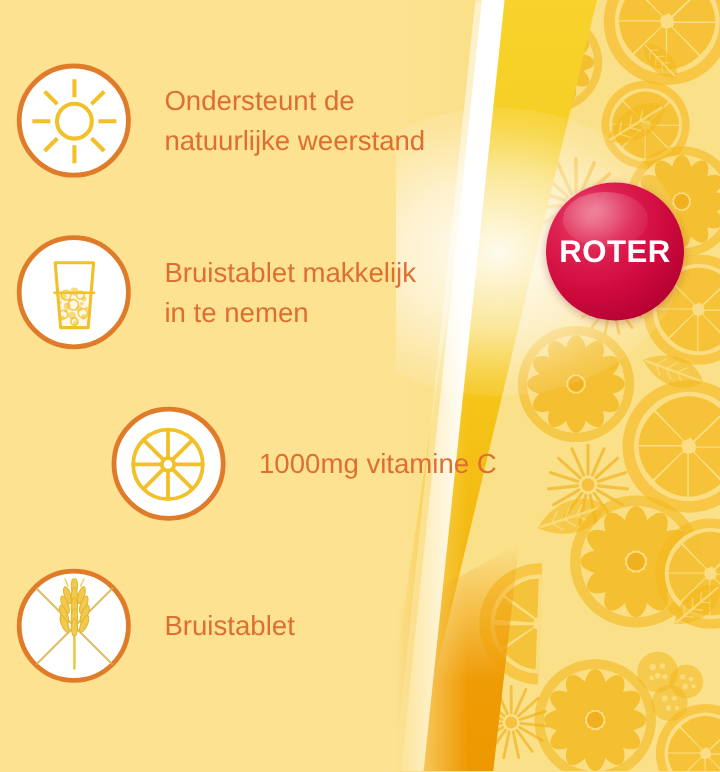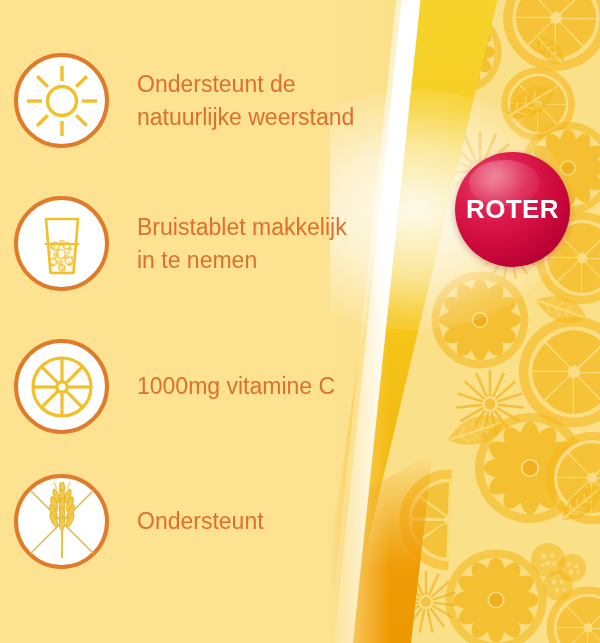--- a/index.html
+++ b/index.html
@@ -150,21 +150,21 @@
   }
   .feature-row {
     position: absolute;
     left: 14px;
     display: flex;
     align-items: center;
     width: 400px;
   }
   .feature-row.r0 { top: 53px; }
   .feature-row.r1 { top: 196px; }
-  .feature-row.r2 { top: 339px; }
+  .feature-row.r2 { top: 339px; justify-content: flex-end; }
   .feature-row.r3 { top: 474px; }
 
   .icon-circle {
     flex: 0 0 auto;
     width: 95px;
     height: 95px;
     border-radius: 50%;
     background: #FFFFFF;
     border: 4px solid #E07B2A;
     box-sizing: border-box;
@@ -441,17 +441,17 @@
             <ellipse cx="40" cy="41" rx="2.6" ry="7.4"></ellipse>
           </g>
 
           <g stroke="#EFC83E" stroke-width="1.1" opacity="0.9">
             <line x1="40" y1="4" x2="40" y2="-5"></line>
             <line x1="35" y1="7" x2="31" y2="-2"></line>
             <line x1="45" y1="7" x2="49" y2="-2"></line>
           </g>
         </svg>
       </div>
-      <div class="feature-text">Ondersteunt</div>
+      <div class="feature-text">Bruistablet</div>
     </div>
 
   </div>
 </div>
 
 </body></html>

